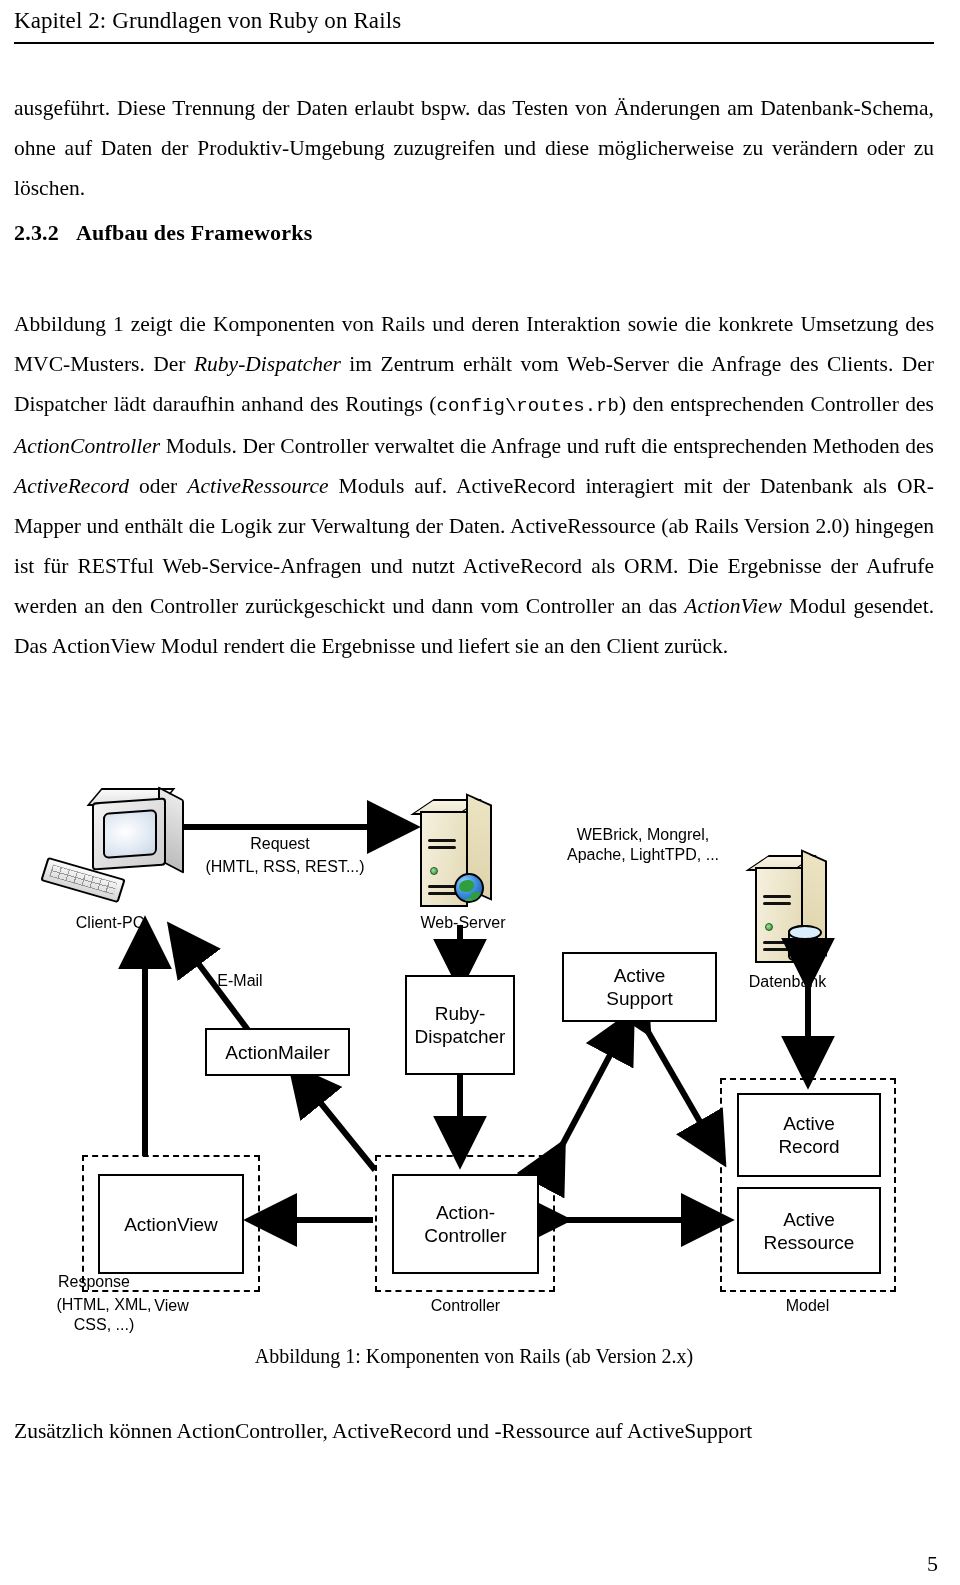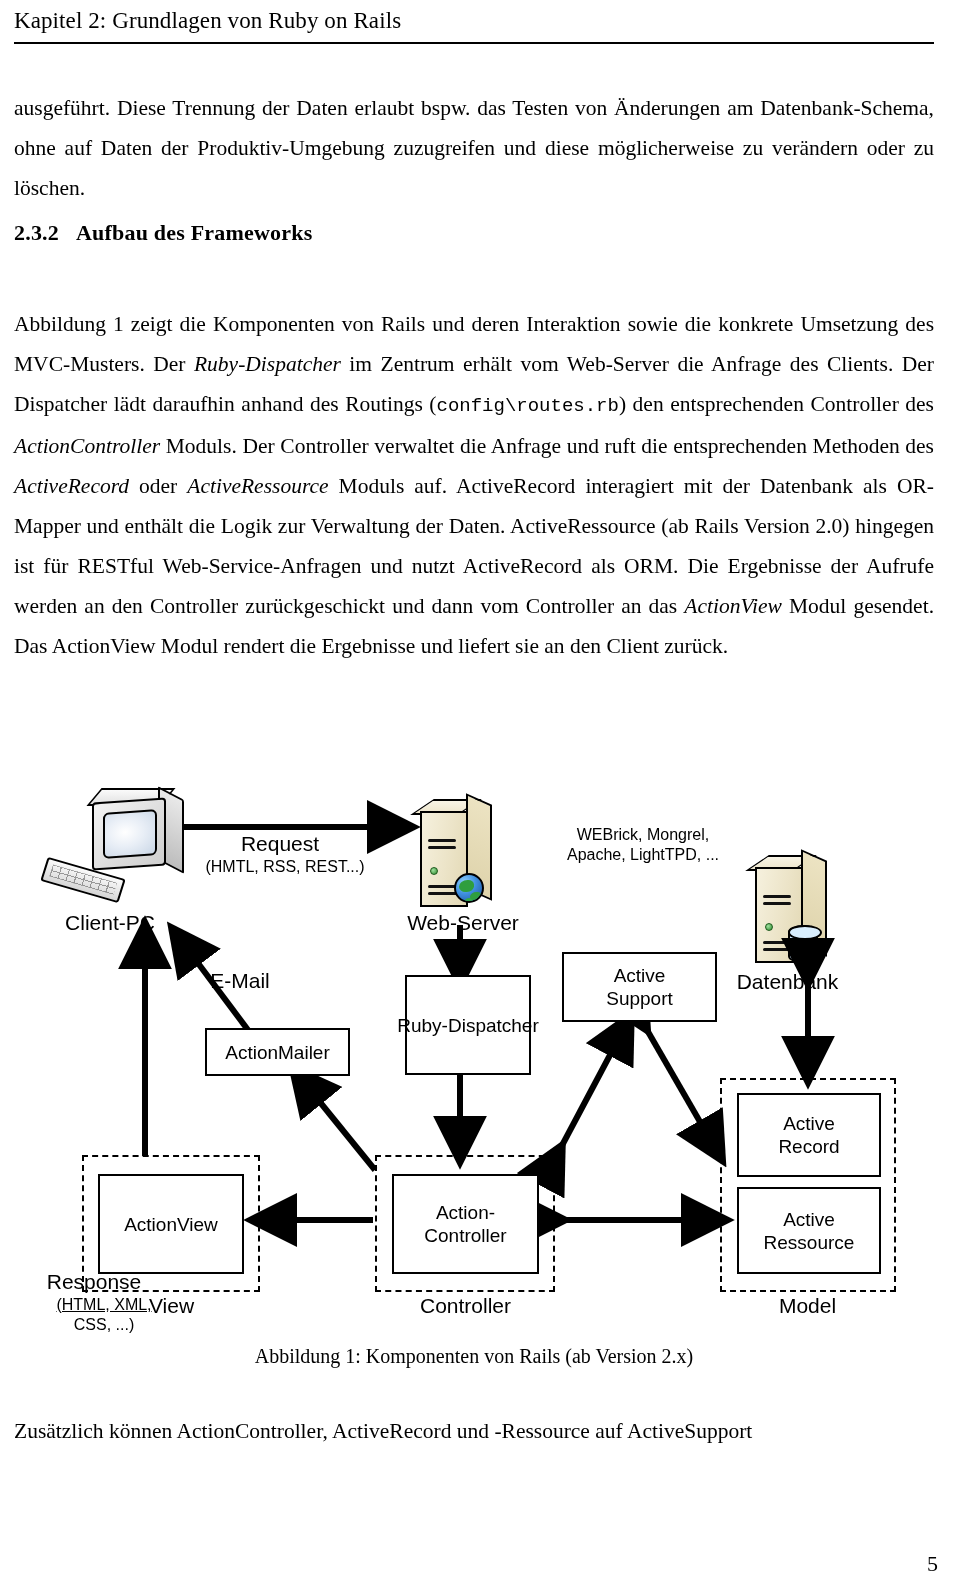--- a/index.html
+++ b/index.html
@@ -86,21 +86,21 @@
     left: 0;
     top: 775px;
     width: 960px;
     height: 545px;
     font-family: "Liberation Sans", "DejaVu Sans", sans-serif;
   }
   .figure * { box-sizing: border-box; }
 
   .fig-label {
     position: absolute;
-    font-size: 21px;
+    font-size: 16px;
     color: #000;
     white-space: nowrap;
     line-height: 23px;
     text-align: center;
   }
   .fig-label.small { font-size: 16px; line-height: 20px; }
 
   .box {
     position: absolute;
     border: 2px solid #000;
@@ -346,30 +346,30 @@
 
     <line x1="556" y1="445" x2="718" y2="445" stroke="#000" stroke-width="6" marker-end="url(#ah)" marker-start="url(#ah)"></line>
 
     <line x1="558" y1="378" x2="627" y2="248" stroke="#000" stroke-width="6" marker-end="url(#ah)" marker-start="url(#ah)"></line>
 
     <line x1="643" y1="248" x2="718" y2="378" stroke="#000" stroke-width="6" marker-end="url(#ah)" marker-start="url(#ah)"></line>
 
     <line x1="808" y1="200" x2="808" y2="298" stroke="#000" stroke-width="6" marker-end="url(#ah)" marker-start="url(#ah)"></line>
   </svg>
 
-  <div class="fig-label small" style="left:14px; top:520px; width:180px;text-decoration:underline;">(HTML, XML,</div>
+  <div class="fig-label small" style="left:14px; top:520px; width:180px;">(HTML, XML,</div>
   <div class="fig-label small" style="left:14px; top:540px; width:180px;">CSS, ...)</div>
 
   <div class="fig-label" style="left:185px; top:194px; width:110px;">E-Mail</div>
 
   <div class="box" style="left:205px; top:253px; width:145px; height:48px;">
     <span>ActionMailer</span>
   </div>
 
-  <div class="box" style="left:405px; top:200px; width:126px; height:100px; flex-direction:row;">
+  <div class="box" style="left:405px; top:200px; width:110px; height:100px; flex-direction:column;">
     <span>Ruby-</span>
     <span>Dispatcher</span>
   </div>
 
   <div class="box" style="left:562px; top:177px; width:155px; height:70px; flex-direction:column;">
     <span>Active</span>
     <span>Support</span>
   </div>
 
   <div class="dashed-group" style="left:82px; top:380px; width:178px; height:137px;"></div>

